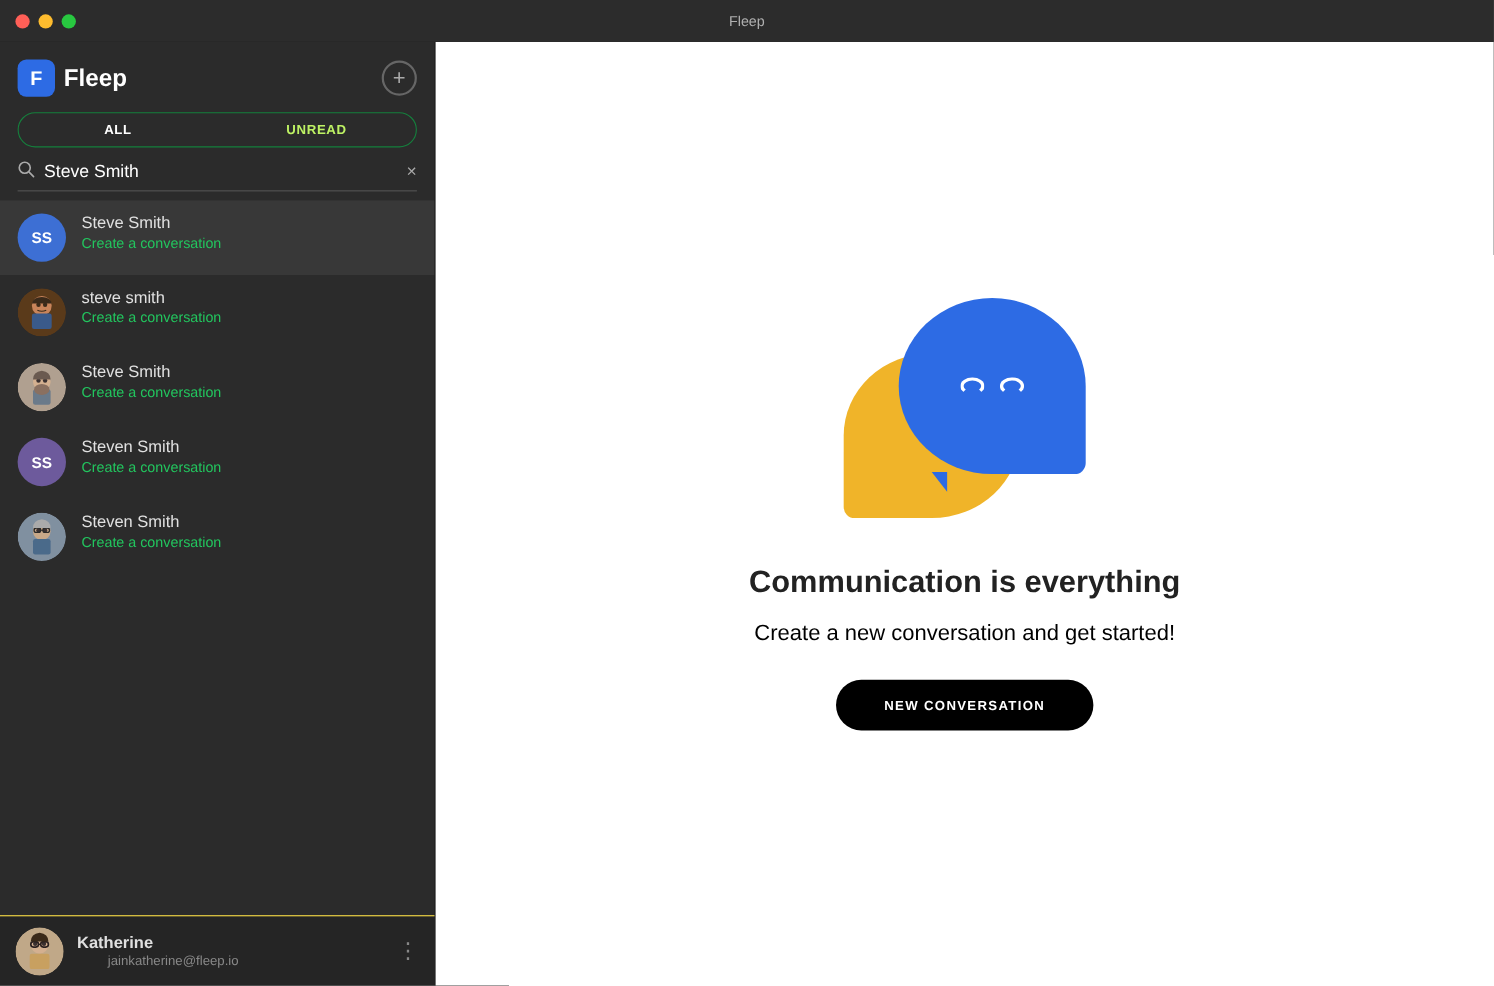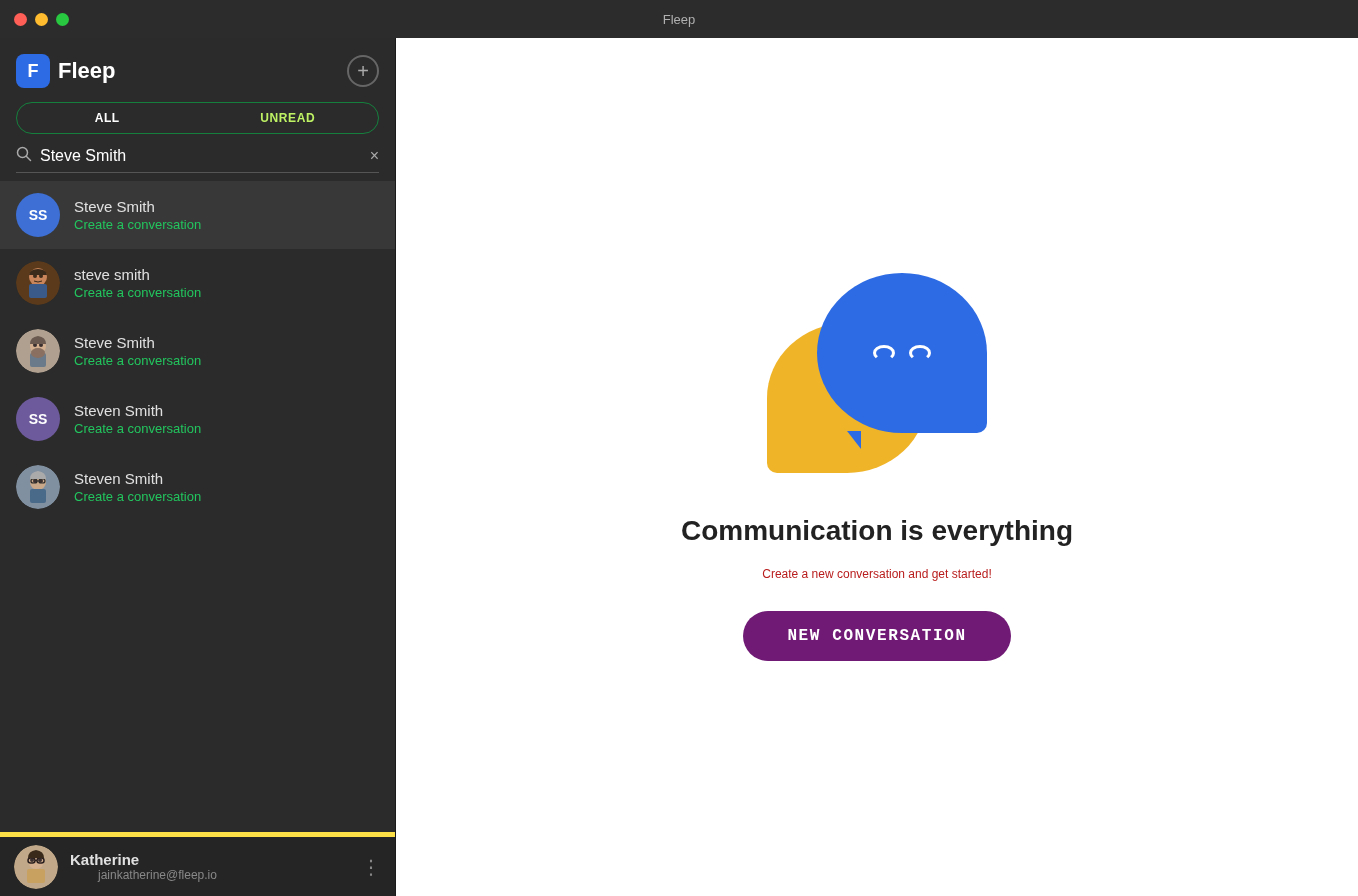--- a/index.html
+++ b/index.html
@@ -157,21 +157,20 @@
       font-size: 16px;
     }
 
     
     .contact-list {
       flex: 1;
       overflow-y: auto;
     }
     .contact-item {
       display: flex;
-      align-items: center;
       padding: 12px 16px;
       cursor: pointer;
       gap: 14px;
     }
     .contact-item.selected {
       background: #383838;
     }
     .avatar {
       width: 44px;
       height: 44px;
@@ -203,21 +202,21 @@
     }
 
     
     .user-bar {
       height: 64px;
       background: #252525;
       display: flex;
       align-items: center;
       padding: 0 14px;
       gap: 12px;
-      border-top: 5px solid #fde047;
+      border-top: 1px solid #fde047;
     }
     .user-bar-name {
       color: #e0e0e0;
       font-size: 15px;
       font-weight: 600;
     }
     .user-bar-email {
       color: #888;
       font-size: 12px;
       padding-left: 28px;
@@ -293,36 +292,35 @@
     }
 
     .main-title {
       color: #222;
       font-size: 28px;
       font-weight: 700;
       text-align: center;
       margin-top: 12px;
     }
     .main-sub {
-      color: #b91c1c;
-      font-size: 12px;
+      color: #000000;
+      font-size: 20px;
       text-align: center;
     }
     .new-conv-btn {
-      background: #701a75;
+      background: #000000;
       color: white;
       border: none;
       border-radius: 30px;
       padding: 16px 44px;
-      font-size: 16px;
+      font-size: 12px;
       font-weight: 700;
       letter-spacing: 0.1em;
       cursor: pointer;
       margin-top: 10px;
-      font-family: Liberation Mono, monospace;
     }
 
     
     .avatar-svg-wrap {
       width: 44px;
       height: 44px;
       border-radius: 50%;
       overflow: hidden;
       flex-shrink: 0;
     }

